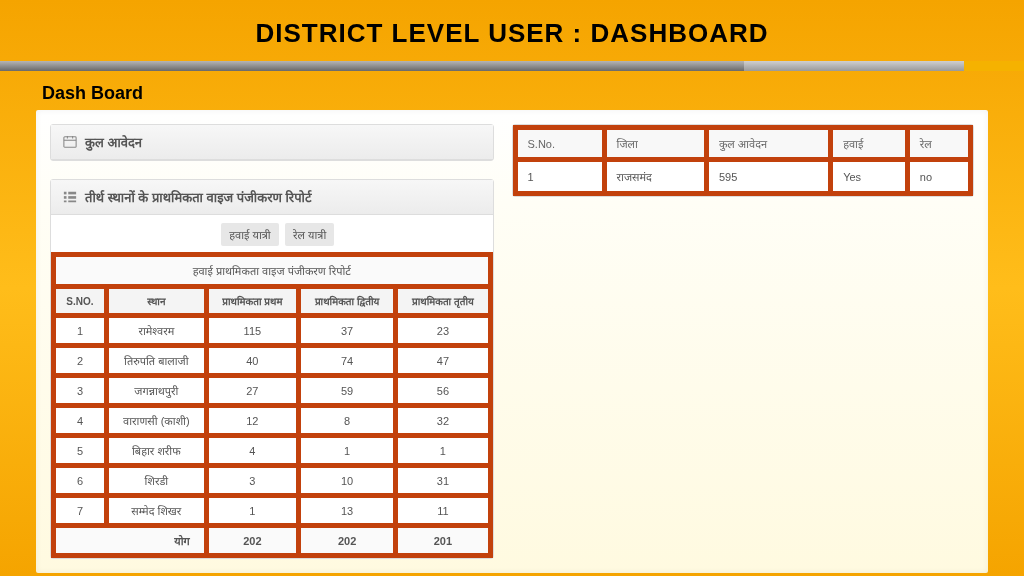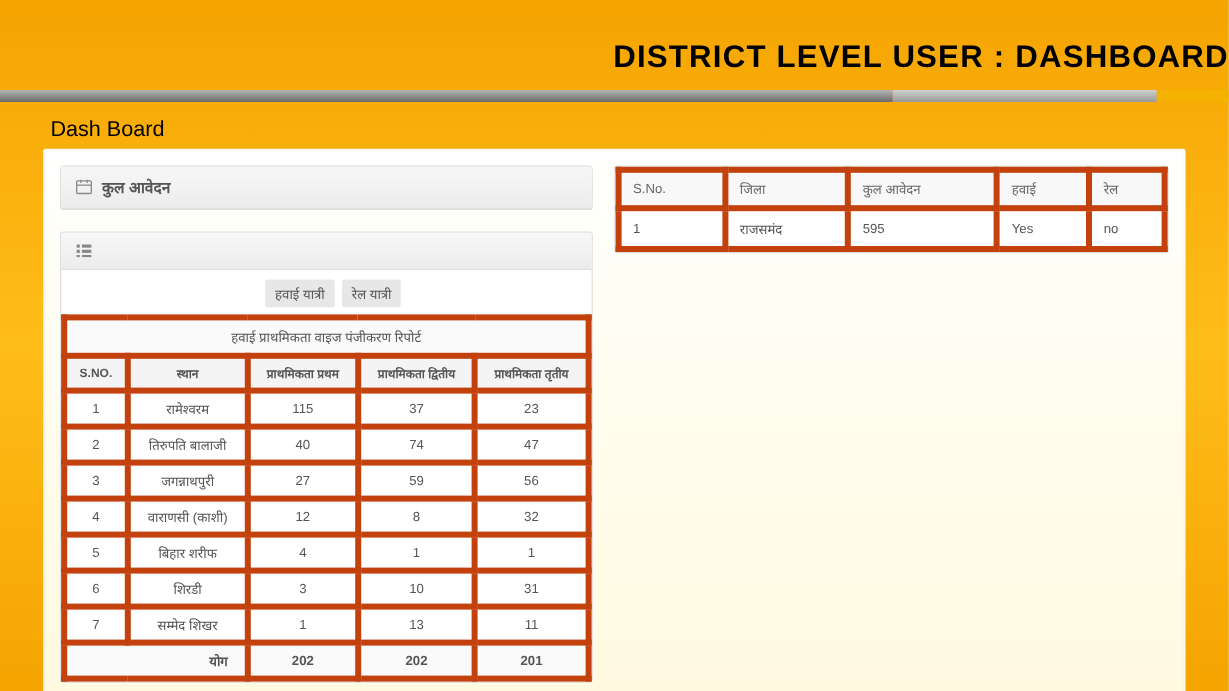--- a/index.html
+++ b/index.html
@@ -3,40 +3,40 @@
 <meta charset="utf-8">
 <style>
   * { box-sizing: border-box; margin: 0; padding: 0; }
   body {
     width: 1024px; height: 576px;
     background: linear-gradient(to bottom, #f5a400 0%, #ffbd1a 50%, #f5a400 100%);
     font-family: "Segoe UI", Arial, sans-serif;
     overflow: hidden;
   }
   .title-bar {
-    text-align: right;
-    padding: 32px 0 12px 0;
+    text-align: center;
+    padding: 18px 0 12px 0;
   }
   .title-bar h1 {
     font-size: 26px;
     font-weight: 800;
     letter-spacing: 1px;
     color: #000;
   }
   .stripe {
     height: 10px;
     display: flex;
   }
   .stripe .seg1 { flex: 1; background: linear-gradient(to bottom,#b5b5b5,#6a6a6a); }
   .stripe .seg2 { width: 220px; background: linear-gradient(to bottom,#cfcfcf,#9a9a9a); }
   .stripe .seg3 { width: 60px; background: #f5b200; }
   .subhead {
     padding: 12px 42px 6px 42px;
     font-size: 18px;
-    font-weight: 400;
+    font-weight: 700;
     color: #000;
   }
   .content {
     margin: 0 36px 16px 36px;
     background: linear-gradient(to bottom, #fff 0%, #fffef6 20%, #fffae0 100%);
     border-radius: 2px;
     padding: 14px;
     display: flex;
     gap: 18px;
     box-shadow: 0 0 6px rgba(0,0,0,0.06) inset;
@@ -158,20 +158,21 @@
         <span class="icon">
           <svg viewBox="0 0 16 16">
               <rect x="1" y="2" width="3" height="3" fill="#888"></rect>
               <rect x="6" y="2" width="9" height="3" fill="#888"></rect>
               <rect x="1" y="7" width="3" height="3" fill="#888"></rect>
               <rect x="6" y="7" width="9" height="3" fill="#888"></rect>
               <rect x="1" y="12" width="3" height="2" fill="#888"></rect>
               <rect x="6" y="12" width="9" height="2" fill="#888"></rect>
             </svg>
         </span>
+        <span>तीर्थ स्थानों के प्राथमिकता वाइज पंजीकरण रिपोर्ट</span>
       </div>
       <div class="tab-row">
         <span class="tab">हवाई यात्री</span>
         <span class="tab">रेल यात्री</span>
       </div>
       <table>
         <tbody>
             <tr class="sub-caption">
               <td colspan="5">हवाई प्राथमिकता वाइज पंजीकरण रिपोर्ट</td>
             </tr>

